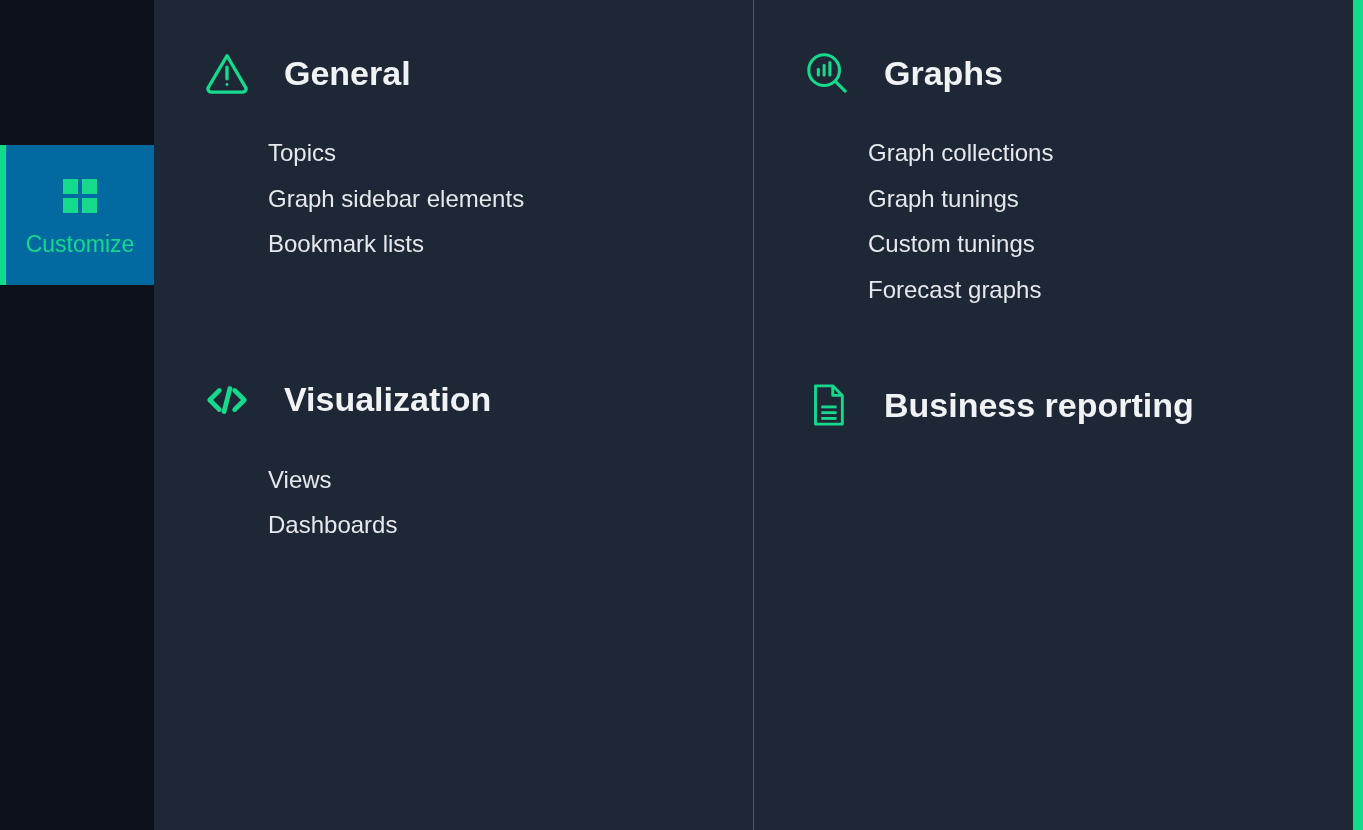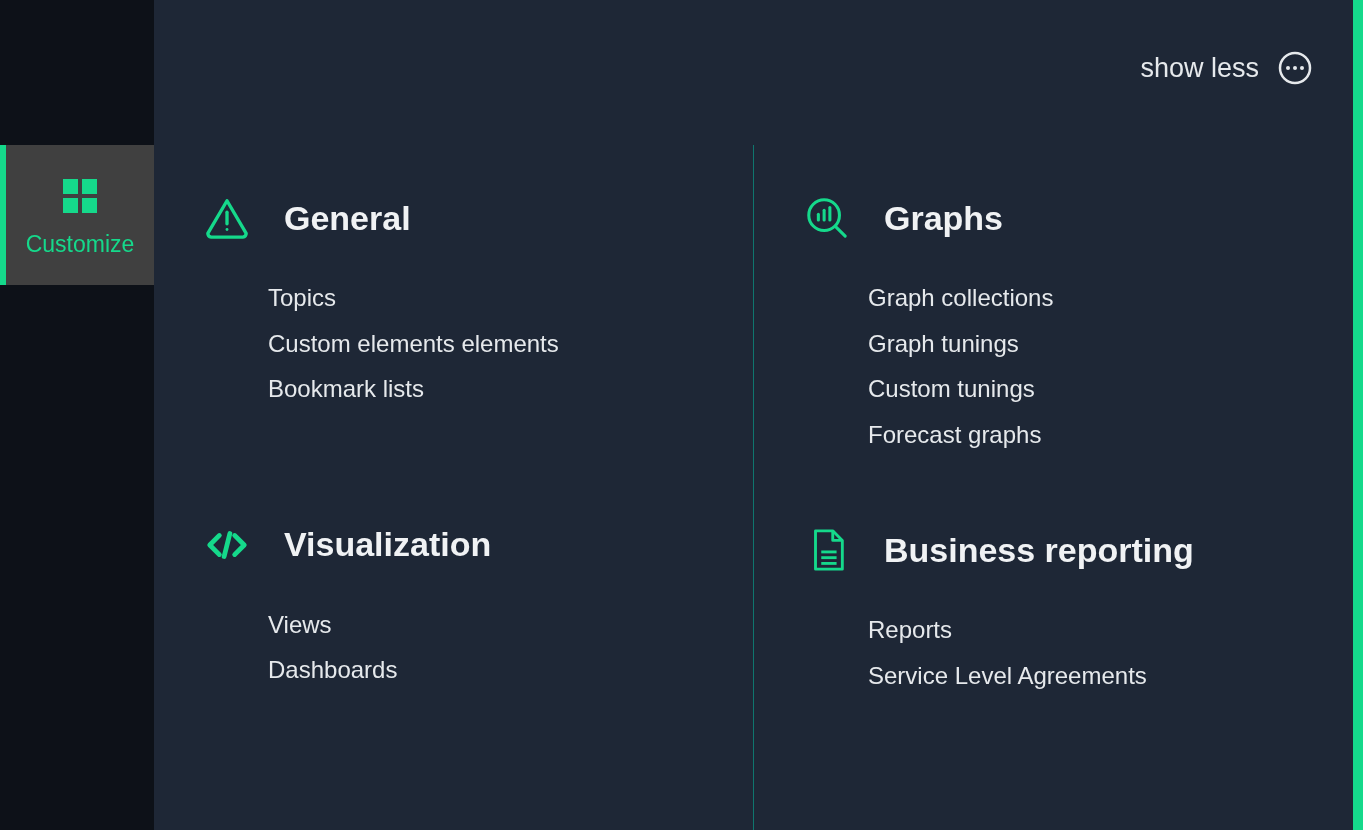--- a/index.html
+++ b/index.html
@@ -31,21 +31,21 @@
     left: 0;
     width: 154px;
     height: 140px;
     display: flex;
     flex-direction: column;
     align-items: center;
     justify-content: center;
     gap: 12px;
     cursor: pointer;
     border-left: 6px solid #15d98b;
-    background: #404040;
+    background: #0369a1;
   }
   .sidebar-icon svg { display: block; }
   .sidebar-label {
     font-size: 23px;
     color: #15d98b;
     font-weight: 400;
   }
   .main {
     flex: 1;
     display: flex;
@@ -121,50 +121,39 @@
           <rect x="25" y="6" width="15" height="15" fill="#15d98b"></rect>
           <rect x="6" y="25" width="15" height="15" fill="#15d98b"></rect>
           <rect x="25" y="25" width="15" height="15" fill="#15d98b"></rect>
         </svg>
       </span>
       <span class="sidebar-label">Customize</span>
     </div>
   </div>
 
   <div class="main">
-    <div class="topbar">
-      <span class="showless-label">show less</span>
-      <span class="more-icon">
-        <svg width="36" height="36" viewBox="0 0 36 36">
-          <circle cx="18" cy="18" r="15" fill="none" stroke="#e6e9ec" stroke-width="2.5"></circle>
-          <circle cx="11" cy="18" r="2" fill="#e6e9ec"></circle>
-          <circle cx="18" cy="18" r="2" fill="#e6e9ec"></circle>
-          <circle cx="25" cy="18" r="2" fill="#e6e9ec"></circle>
-        </svg>
-      </span>
-    </div>
 
     <div class="content">
 
       <div class="column">
 
         <div class="group">
           <div class="group-header">
             <span class="group-icon">
               <svg viewBox="0 0 48 48" fill="none" stroke="#15d98b" stroke-width="3.5" stroke-linejoin="round" stroke-linecap="round">
                 <path d="M24 6 L44 40 A4 4 0 0 1 40.5 44 L7.5 44 A4 4 0 0 1 4 40 Z"></path>
                 <line x1="24" y1="18" x2="24" y2="30"></line>
                 <circle cx="24" cy="36" r="1.5" fill="#15d98b" stroke="none"></circle>
               </svg>
             </span>
             <span class="group-title">General</span>
           </div>
           <ul class="group-items">
             <li>Topics</li>
-            <li>Custom elements elements</li>
+            <li>Graph sidebar elements</li>
             <li>Bookmark lists</li>
           </ul>
         </div>
 
         <div class="group" style="margin-top:110px;">
           <div class="group-header">
             <span class="group-icon">
               <svg viewBox="0 0 48 48" fill="none" stroke="#15d98b" stroke-width="5" stroke-linecap="round" stroke-linejoin="round">
                 <polyline points="16,14 6,24 16,34"></polyline>
                 <polyline points="32,14 42,24 32,34"></polyline>
@@ -210,23 +199,19 @@
               <svg viewBox="0 0 48 48" fill="none" stroke="#15d98b" stroke-width="3" stroke-linejoin="round">
                 <path d="M12 4 H30 L40 14 V44 H12 Z"></path>
                 <polyline points="30,4 30,14 40,14"></polyline>
                 <line x1="18" y1="26" x2="34" y2="26"></line>
                 <line x1="18" y1="32" x2="34" y2="32"></line>
                 <line x1="18" y1="38" x2="34" y2="38"></line>
               </svg>
             </span>
             <span class="group-title">Business reporting</span>
           </div>
-          <ul class="group-items">
-            <li>Reports</li>
-            <li>Service Level Agreements</li>
-          </ul>
         </div>
 
       </div>
 
     </div>
   </div>
 </div>
 
 </body></html>

